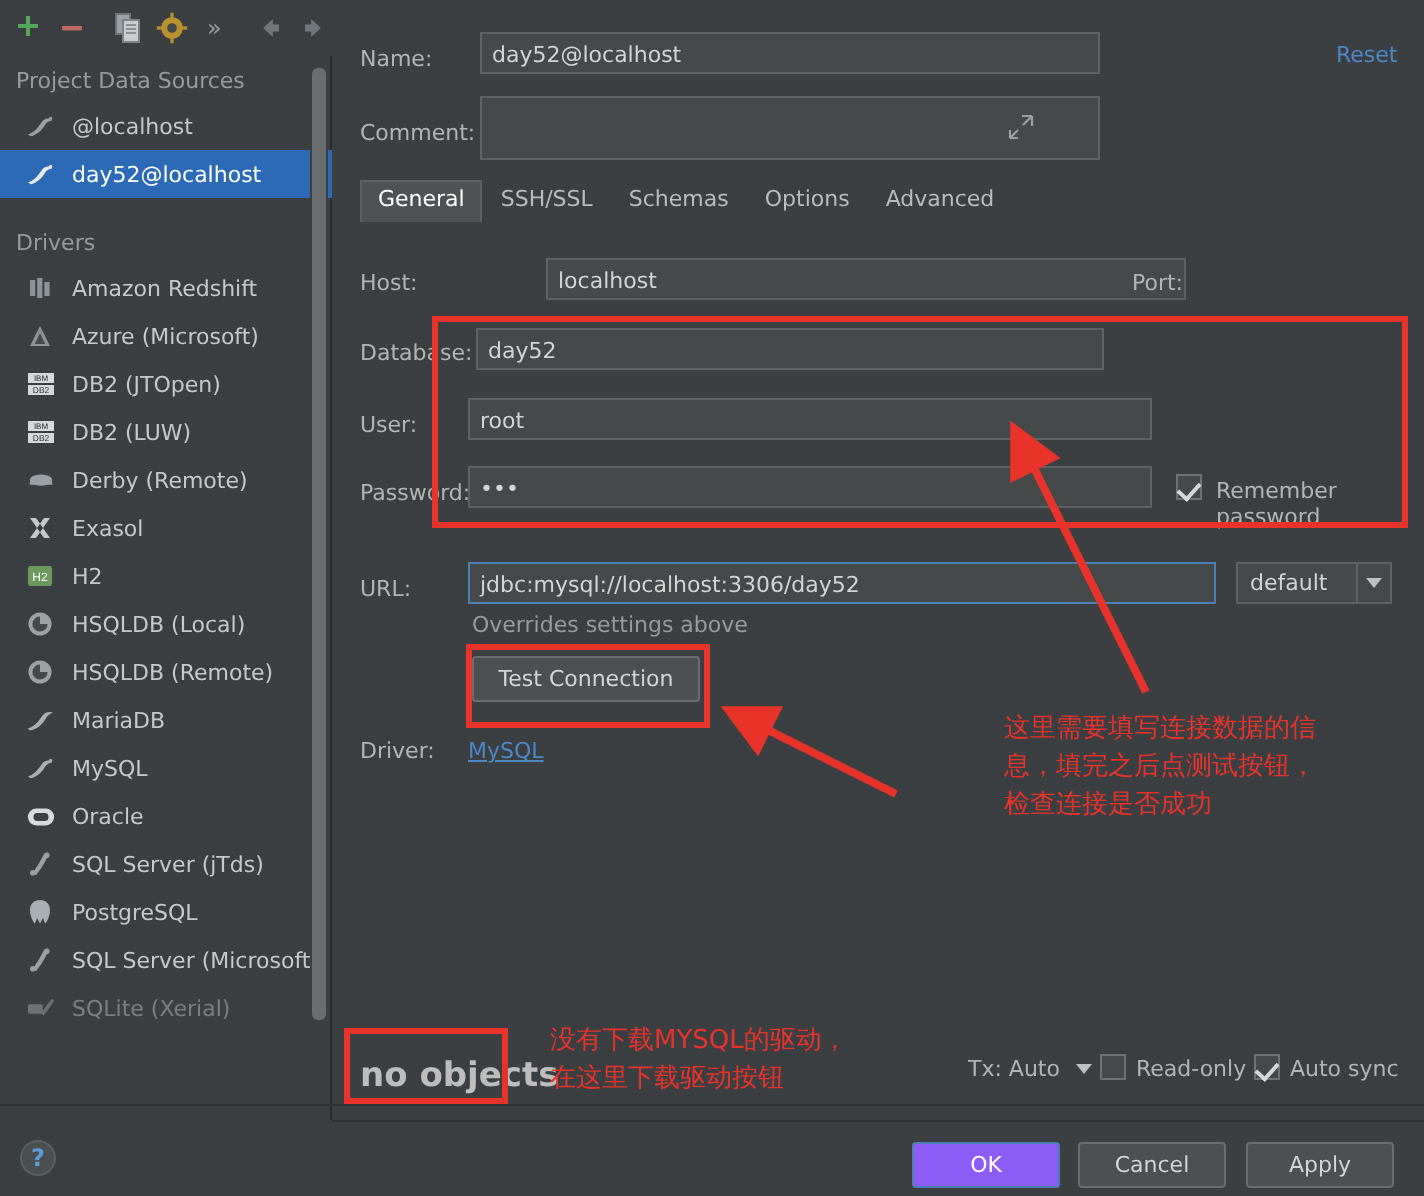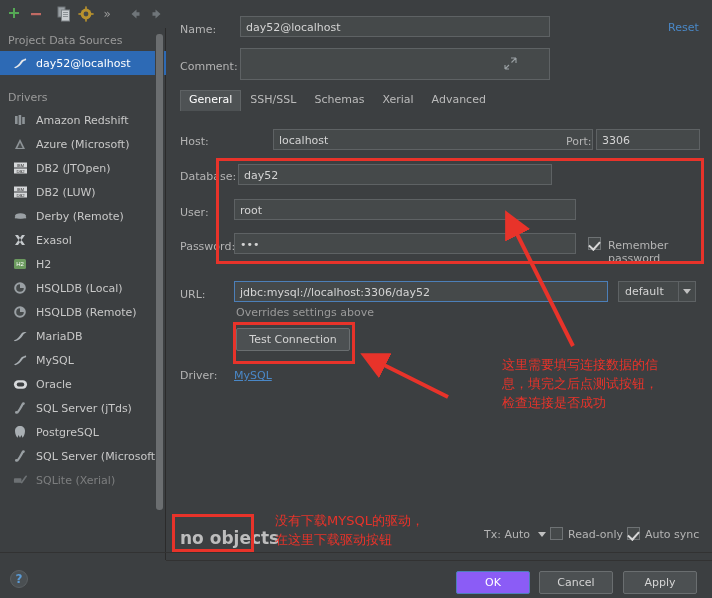--- a/index.html
+++ b/index.html
@@ -197,20 +197,29 @@
       <div class="tb-btn">
         <svg width="16" height="16" viewBox="0 0 16 16">
             <path d="M6.5 3.5 L11.5 8 L6.5 12.5 L6.5 9.7 L3.5 9.7 L3.5 6.3 L6.5 6.3 Z" fill="#6f7579"></path>
           </svg>
       </div>
     </div>
 
     <div id="sidebar-scroll">
       <div class="group-title">Project Data Sources</div>
 
+      <div class="side-row">
+        <span class="side-ico">
+          <svg width="15" height="13" viewBox="0 0 16 14">
+              <path d="M1 11 C4 10 6 8 8 5 C9 3 11 2 13 2.5 L14 3.5 C12.5 3.6 11 4.4 10 6 C8.4 8.8 5.6 11.2 2.5 12 Z" fill="#9aa0a4"></path>
+              <circle cx="13.2" cy="2.4" r="0.9" fill="#9aa0a4"></circle>
+            </svg>
+        </span>
+        <span>@localhost</span>
+      </div>
 
       <div class="side-row selected">
         <span class="side-ico">
           <svg width="15" height="13" viewBox="0 0 16 14">
               <path d="M1 11 C4 10 6 8 8 5 C9 3 11 2 13 2.5 L14 3.5 C12.5 3.6 11 4.4 10 6 C8.4 8.8 5.6 11.2 2.5 12 Z" fill="#e6e8ea"></path>
               <circle cx="13.2" cy="2.4" r="0.9" fill="#e6e8ea"></circle>
             </svg>
         </span>
         <span>day52@localhost</span>
       </div>
@@ -391,28 +400,27 @@
       <svg width="13" height="13" viewBox="0 0 13 13">
           <path d="M12 1 L12 6 M12 1 L7 1 M12 1 L7.5 5.5" stroke="#9aa0a4" stroke-width="1.1" fill="none"></path>
           <path d="M1 12 L1 8 M1 12 L5 12 M1 12 L5 8" stroke="#9aa0a4" stroke-width="1.1" fill="none"></path>
         </svg>
     </div>
 
     <div id="tabs">
       <div class="tab active">General</div>
       <div class="tab">SSH/SSL</div>
       <div class="tab">Schemas</div>
-      <div class="tab">Xerial</div>
+      <div class="tab">Options</div>
       <div class="tab">Advanced</div>
     </div>
 
     <div class="lbl" style="left:14px; top:135px;">Host:</div>
     <div class="fld" style="left:68px; top:129px; width:320px;margin-left:39px;">localhost</div>
     <div class="lbl" style="left:400px; top:135px;">Port:</div>
-    <div class="fld" style="left:430px; top:129px; width:104px;">3306</div>
 
     <div class="lbl" style="left:14px; top:170px;">Database:</div>
     <div class="fld" style="left:72px; top:164px; width:314px;">day52</div>
 
     <div class="lbl" style="left:14px; top:206px;">User:</div>
     <div class="fld" style="left:68px; top:199px; width:342px;">root</div>
 
     <div class="lbl" style="left:14px; top:240px;">Password:</div>
     <div class="fld" style="left:68px; top:233px; width:342px;">•••</div>
     <div class="cb checked" style="left:422px; top:237px;"></div>

